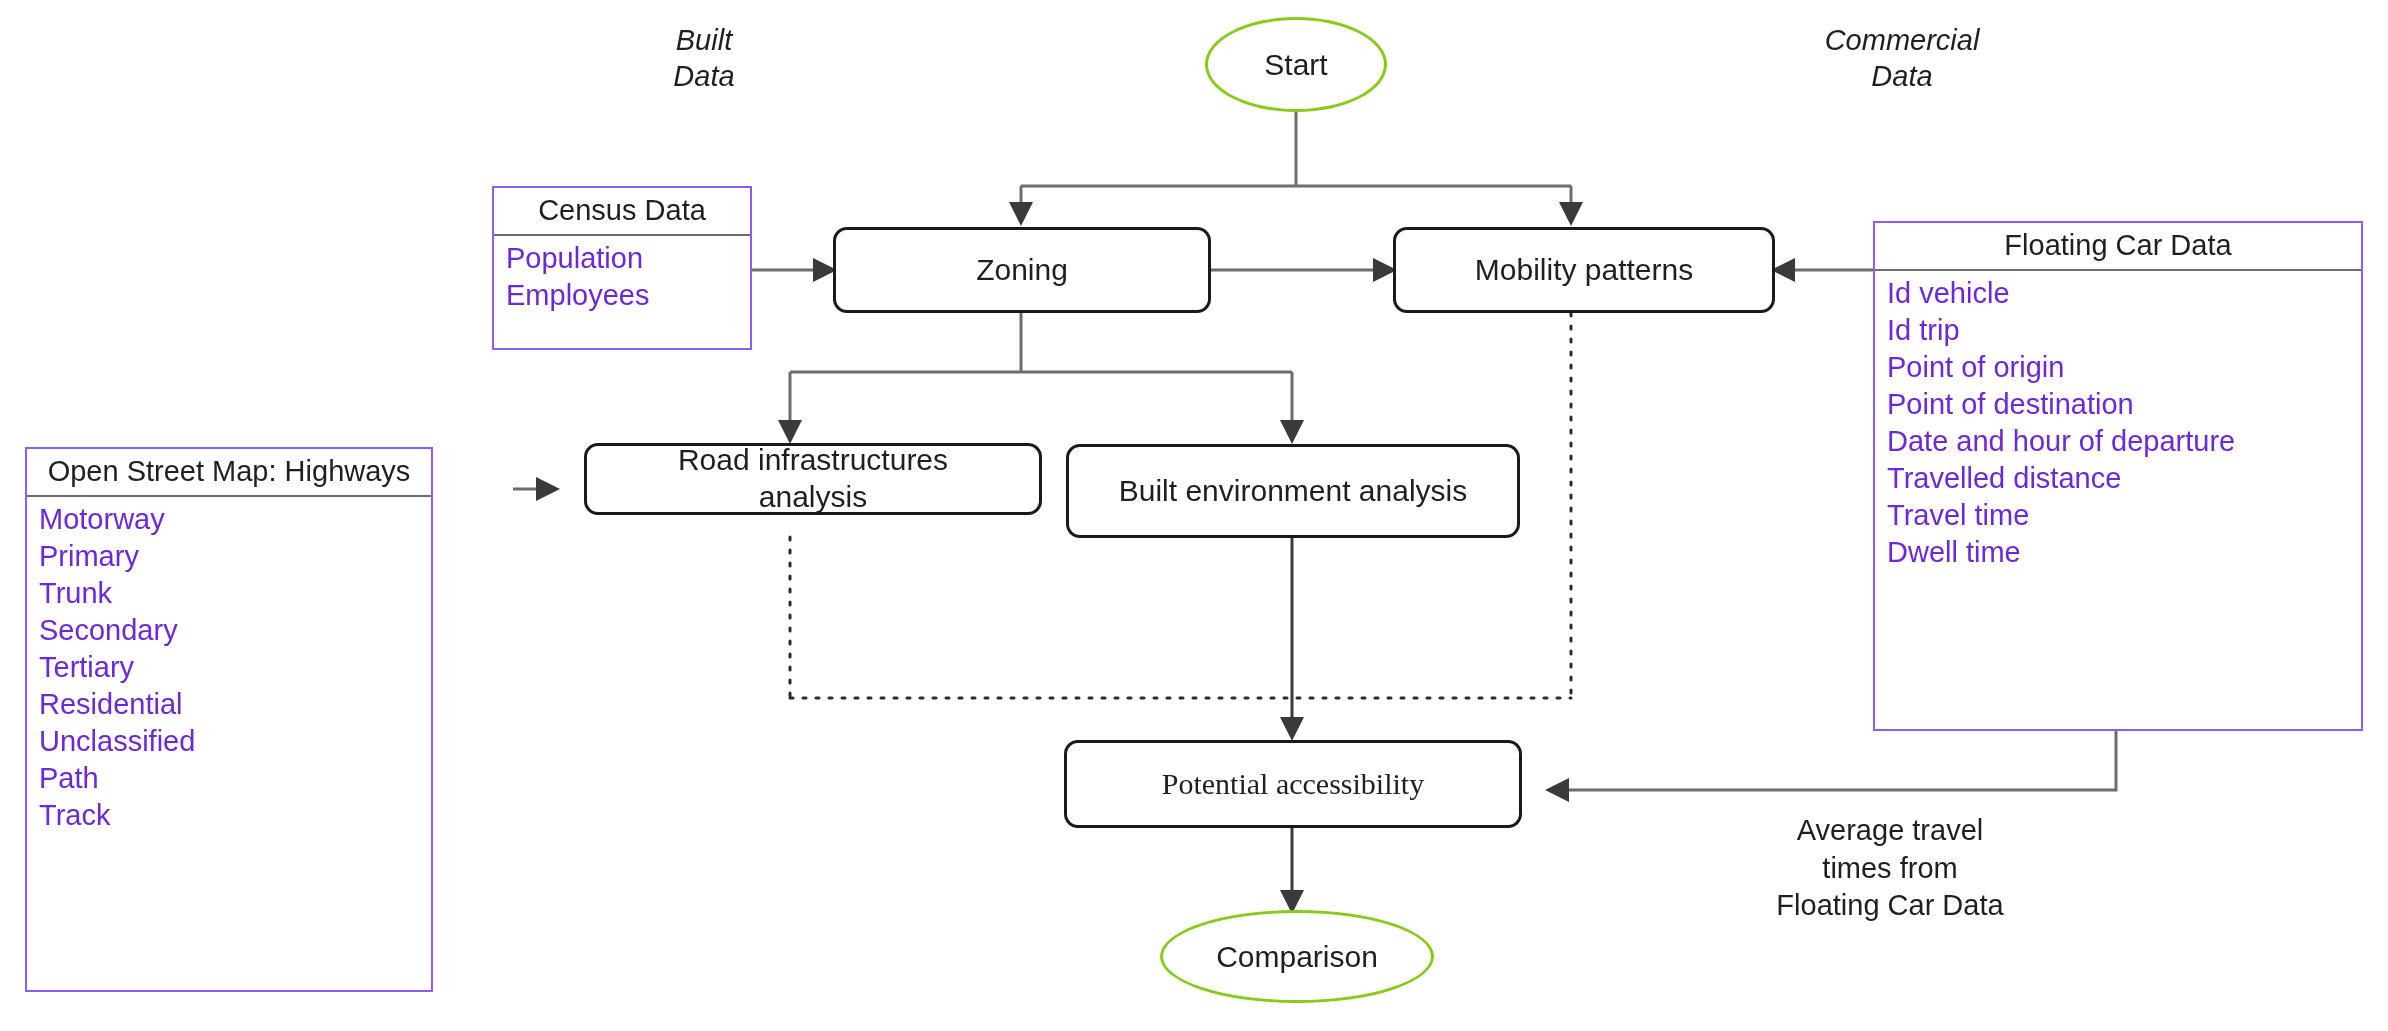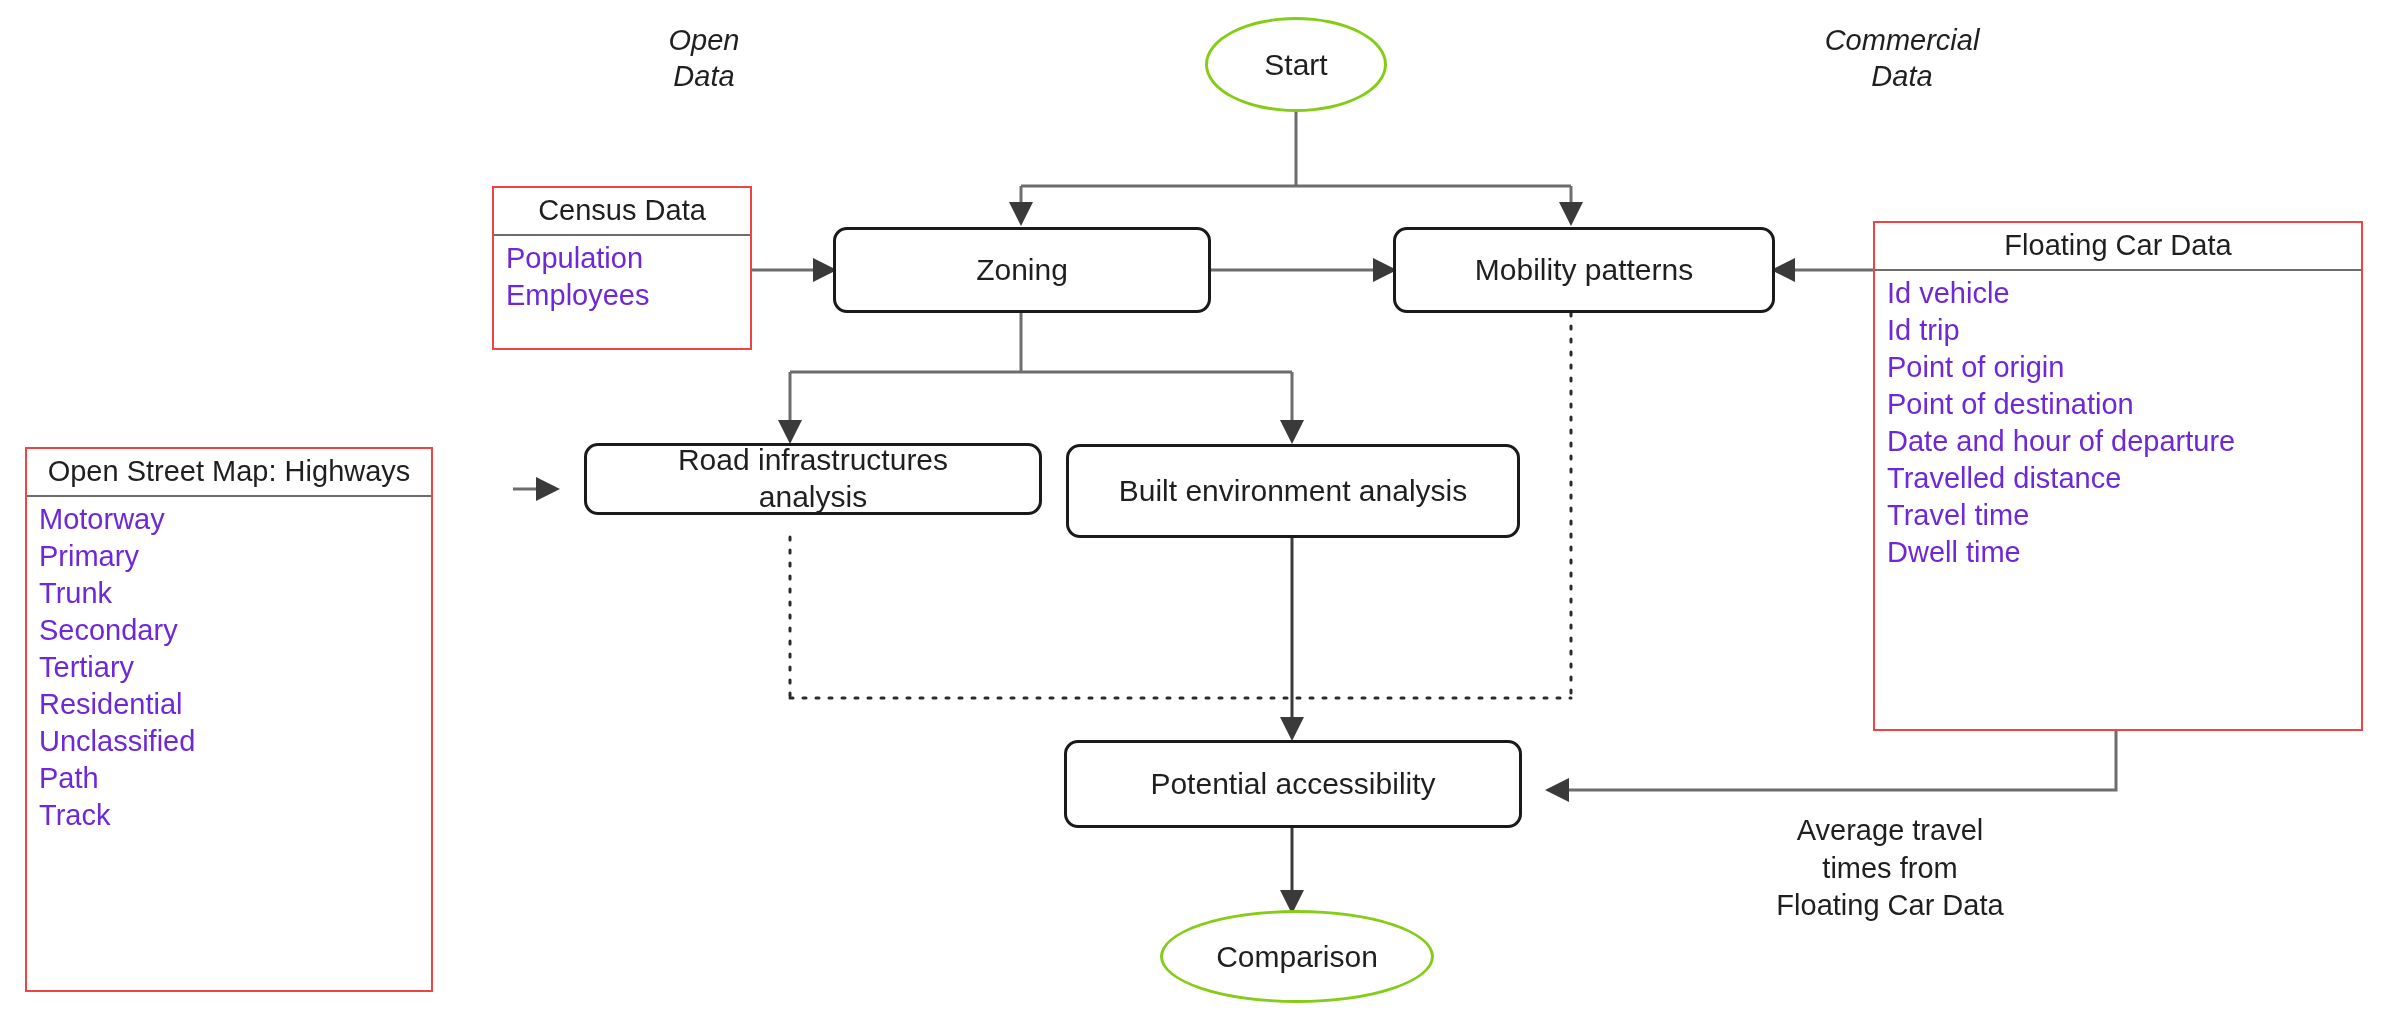--- a/index.html
+++ b/index.html
@@ -51,21 +51,21 @@
     justify-content: center;
     text-align: center;
     font-size: 30px;
     line-height: 1.22;
     color: #1f1f1f;
     padding: 0 12px;
   }
 
   
   .databox {
-    border: 2px solid #ef4444;
+    border: 2px solid #8b5cf6;
     display: flex;
     flex-direction: column;
   }
   .databox .db-head {
     border-bottom: 2px solid #6d6d6d;
     text-align: center;
     font-size: 29px;
     color: #1f1f1f;
     padding: 6px 10px 7px 10px;
     white-space: nowrap;
@@ -159,40 +159,40 @@
 
     <g>
       <path d="M 2116 731 L 2116 790 L 1549 790" stroke="#6d6d6d" stroke-width="3" fill="none" marker-end="url(#arrow)"></path>
     </g>
 
     <g>
       <path d="M 1292 828 L 1292 910" stroke="#3a3a3a" stroke-width="3" fill="none" marker-end="url(#arrow)"></path>
     </g>
   </svg>
 
-  <div class="grouplabel" style="left:604px; top:22px; width:200px;">Open
+  <div class="grouplabel" style="left:604px; top:22px; width:200px;">Built
 Data</div>
 
   <div class="grouplabel" style="left:1782px; top:22px; width:240px;">Commercial
 Data</div>
 
   <div class="node terminal" style="left:1205px; top:17px; width:182px; height:95px;">Start</div>
 
   <div class="node terminal" style="left:1160px; top:910px; width:274px; height:93px;">Comparison</div>
 
   <div class="node process" style="left:833px; top:227px; width:378px; height:86px;">Zoning</div>
 
   <div class="node process" style="left:1393px; top:227px; width:382px; height:86px;">Mobility patterns</div>
 
   <div class="node process" style="left:584px; top:443px; width:458px; height:72px; white-space:pre-line;">Road infrastructures
 analysis</div>
 
   <div class="node process" style="left:1066px; top:444px; width:454px; height:94px;">Built environment analysis</div>
 
-  <div class="node process" style="left:1064px; top:740px; width:458px; height:88px;">Potential accessibility</div>
+  <div class="node process" style="left:1064px; top:740px; width:458px; height:88px;font-family:Liberation Serif, serif;">Potential accessibility</div>
 
   <div class="node databox" style="left:492px; top:186px; width:260px; height:164px;">
     <div class="db-head">Census Data</div>
     <div class="db-list">
       <div class="db-item">Population</div>
       <div class="db-item">Employees</div>
     </div>
   </div>
 
   <div class="node databox" style="left:25px; top:447px; width:408px; height:545px;">

